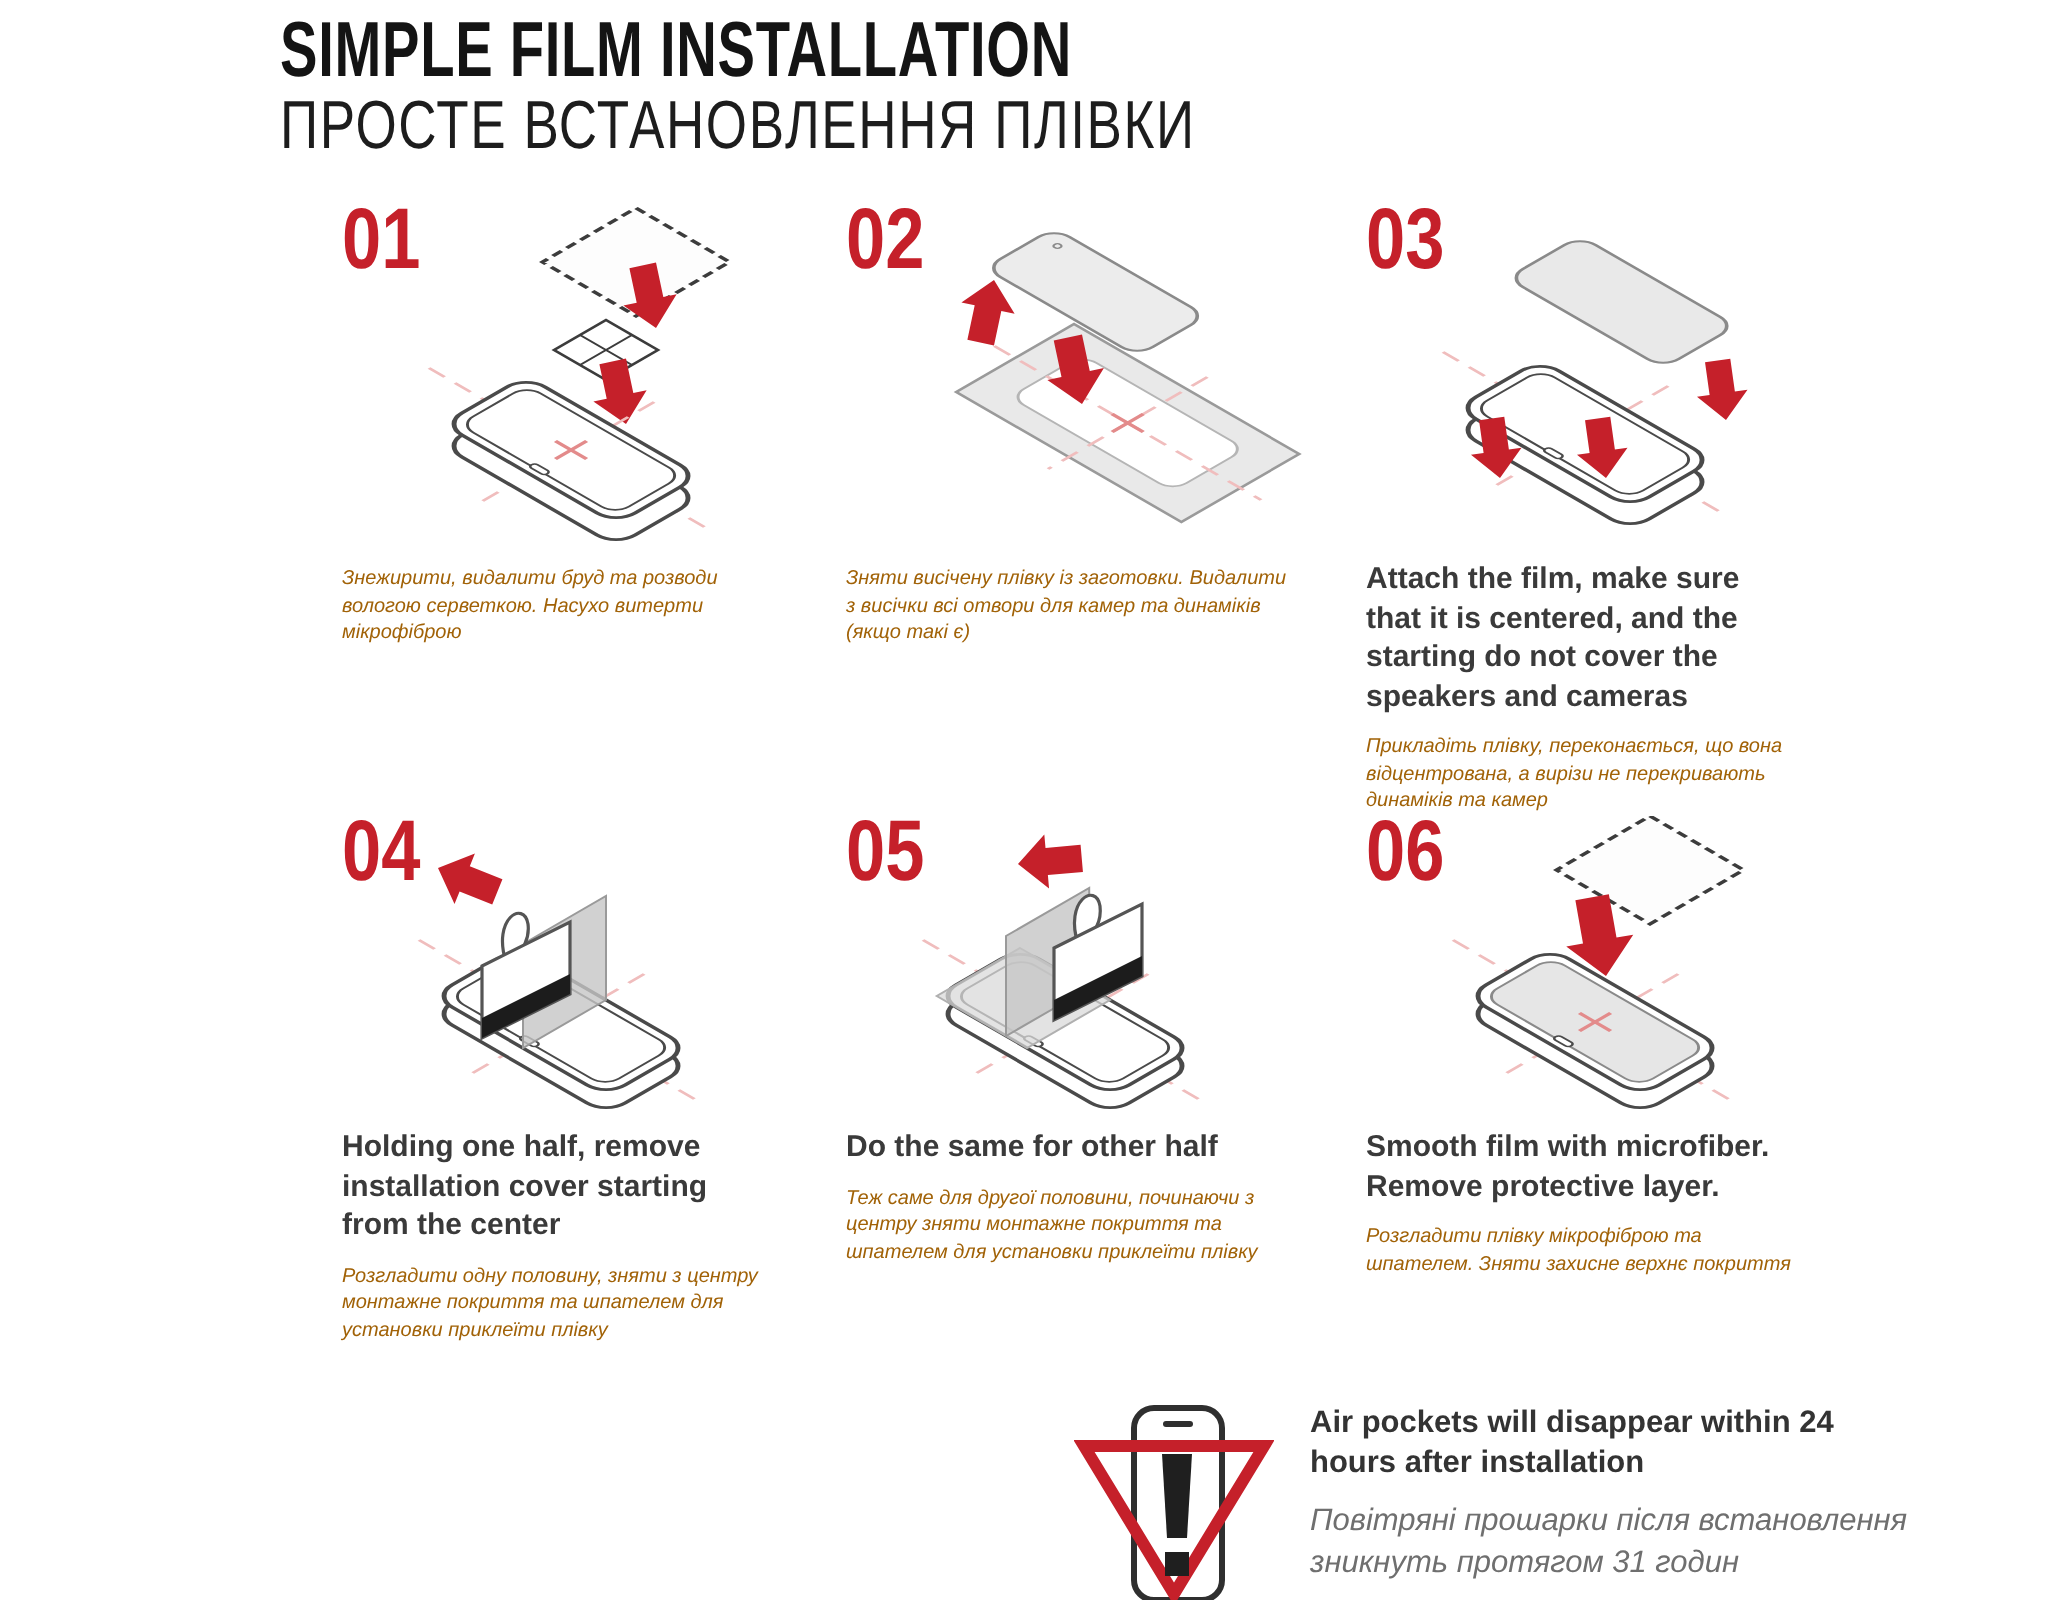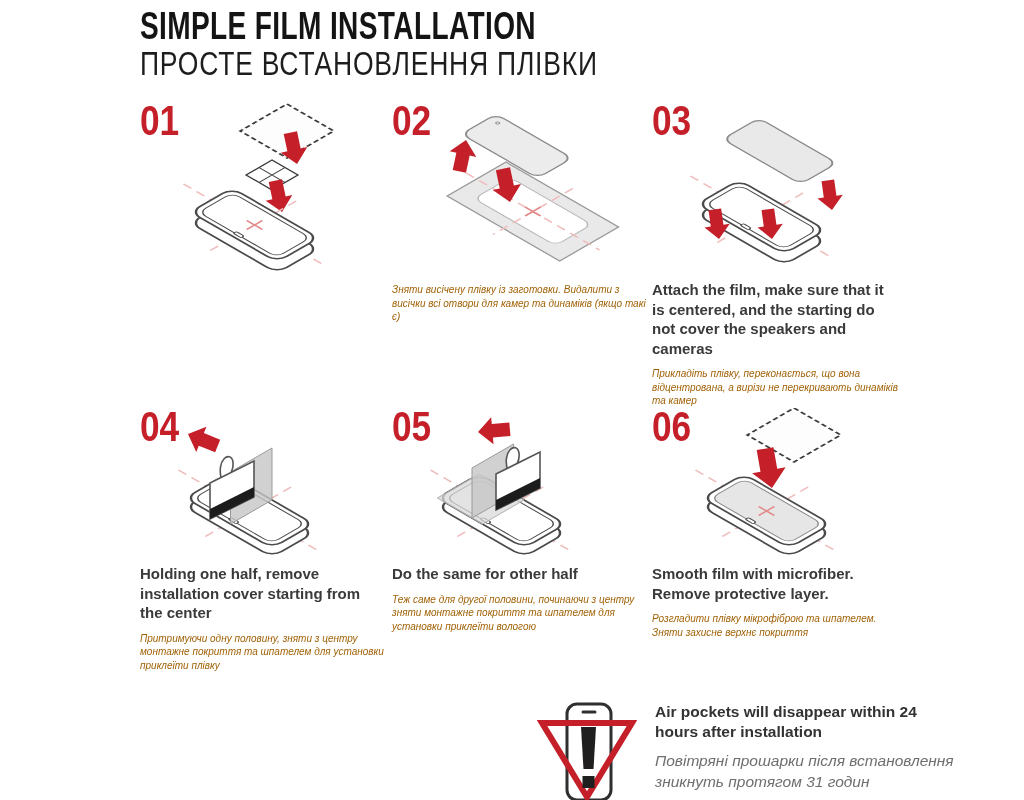--- a/index.html
+++ b/index.html
@@ -16,21 +16,21 @@
   }
   .subtitle {
     font-size:34px; font-weight:400; color:#1d1d1d; line-height:1.05;
     white-space:nowrap; transform:scaleX(.78); transform-origin:0 0;
     letter-spacing:1px; margin-top:1px;
   }
   .steps {
     position:absolute; left:140px; top:98px;
     display:grid; grid-template-columns:252px 260px 256px; grid-auto-rows:306px;
   }
-  .step { position:relative; }
+  .step { position:relative;margin-left:31px; }
   .step-number {
     position:absolute; top:2px; left:0; z-index:2;
     font-size:43px; font-weight:700; color:#c5202a; line-height:.95;
     transform:scaleX(.82); transform-origin:0 0;
   }
   .illo { display:block; margin:4px 0 6px -8px; }
   .step-en {
     font-size:15px; font-weight:700; color:#3a3a3a; line-height:1.3;
     padding-right:8px;
   }
@@ -73,20 +73,21 @@
           <rect x="0" y="0" width="100" height="48" rx="11" fill="#ffffff" stroke="#4a4a4a" stroke-width="2"></rect>
         </g>
         <g transform="matrix(0.866,0.5,-0.866,0.5,100,86)">
           <rect x="0" y="0" width="100" height="48" rx="11" fill="#ffffff" stroke="#4a4a4a" stroke-width="2"></rect>
           <rect x="5" y="4.5" width="90" height="39" rx="8" fill="none" stroke="#4a4a4a" stroke-width="1.2"></rect>
           <rect x="46" y="41" width="9" height="3.5" rx="1.7" fill="#ffffff" stroke="#4a4a4a" stroke-width="1.1"></rect>
           <path d="M41,24 H59 M50,15 V33" stroke="#e38b8b" stroke-width="1.8" fill="none"></path>
         </g>
       </g>
     </svg>
+    <div class="step-uk">Знежирити, видалити бруд та розводи вологою серветкою. Насухо витерти мікрофіброю</div>
   </div>
 
   <div class="step">
     <div class="step-number">02</div>
     <svg class="illo" width="250" height="172" viewBox="0 0 250 172">
       <g transform="matrix(0.866,0.5,-0.866,0.5,112,12)">
         <rect x="0" y="0" width="88" height="40" rx="9" fill="#ececec" stroke="#8a8a8a" stroke-width="1.5"></rect>
         <circle cx="10" cy="8" r="1.6" fill="none" stroke="#8a8a8a" stroke-width="1"></circle>
       </g>
       <path transform="translate(82,38) rotate(192) scale(.8)" d="M0,0 L-17,-18 L-8.5,-18 L-8.5,-40 L8.5,-40 L8.5,-18 L17,-18 Z" fill="#c5202a"></path>
@@ -148,21 +149,21 @@
       </g>
       <polygon points="140,92 98.5,116 98.5,64 140,40" fill="#c6c6c6" fill-opacity=".8" stroke="#9a9a9a" stroke-width="1"></polygon>
       <g transform="translate(78,49)">
         <path d="M12,24 C5,2 21,-7 23,5 C24,13 20,18 16,23 Z" fill="#ffffff" stroke="#555555" stroke-width="1.6"></path>
         <path d="M0,26 L44,4 L44,40 L0,62 Z" fill="#ffffff" stroke="#555555" stroke-width="1.6"></path>
         <path d="M0,52 L44,30 L44,40 L0,62 Z" fill="#1c1c1c"></path>
       </g>
       <path transform="translate(56,26) rotate(112) scale(.8)" d="M0,0 L-17,-18 L-8.5,-18 L-8.5,-40 L8.5,-40 L8.5,-18 L17,-18 Z" fill="#c5202a"></path>
     </svg>
     <div class="step-en">Holding one half, remove installation cover starting from the center</div>
-    <div class="step-uk">Притримуючи одну половину, зняти з центру монтажне покриття та шпателем для установки приклеїти плівку</div>
+    <div class="step-uk">Розгладити одну половину, зняти з центру монтажне покриття та шпателем для установки приклеїти плівку</div>
   </div>
 
   <div class="step">
     <div class="step-number">05</div>
     <svg class="illo" width="250" height="150" viewBox="0 0 250 150">
       <g>
         <g transform="matrix(0.866,0.5,-0.866,0.5,95,66)">
           <path d="M-32,24 H132 M50,-24 V76" stroke="#f0bdbd" stroke-width="1.6" stroke-dasharray="9 6" fill="none"></path>
         </g>
         <g transform="matrix(0.866,0.5,-0.866,0.5,95,75)">
@@ -177,21 +178,21 @@
       <polygon points="95,66 140,92 98.5,116 53.4,90" fill="#d9d9d9" fill-opacity=".75" stroke="#b0b0b0" stroke-width="1"></polygon>
       <polygon points="129.6,86 88,110 88,60 129.6,36" fill="#c6c6c6" fill-opacity=".8" stroke="#9a9a9a" stroke-width="1"></polygon>
       <g transform="translate(112,40)">
         <path d="M12,24 C5,2 21,-7 23,5 C24,13 20,18 16,23 Z" fill="#ffffff" stroke="#555555" stroke-width="1.6"></path>
         <path d="M0,26 L44,4 L44,40 L0,62 Z" fill="#ffffff" stroke="#555555" stroke-width="1.6"></path>
         <path d="M0,52 L44,30 L44,40 L0,62 Z" fill="#1c1c1c"></path>
       </g>
       <path transform="translate(94,24) rotate(85) scale(.8)" d="M0,0 L-17,-18 L-8.5,-18 L-8.5,-40 L8.5,-40 L8.5,-18 L17,-18 Z" fill="#c5202a"></path>
     </svg>
     <div class="step-en">Do the same for other half</div>
-    <div class="step-uk">Теж саме для другої половини, починаючи з центру зняти монтажне покриття та шпателем для установки приклеїти вологою</div>
+    <div class="step-uk">Теж саме для другої половини, починаючи з центру зняти монтажне покриття та шпателем для установки приклеїти плівку</div>
   </div>
 
   <div class="step">
     <div class="step-number">06</div>
     <svg class="illo" width="250" height="150" viewBox="0 0 250 150">
       <g transform="matrix(0.866,0.5,-0.866,0.5,150,0)">
         <rect x="0" y="0" width="54" height="54" fill="#fdfdfd" stroke="#3c3c3c" stroke-width="2" stroke-dasharray="5 3"></rect>
       </g>
       <g>
         <g transform="matrix(0.866,0.5,-0.866,0.5,100,66)">

